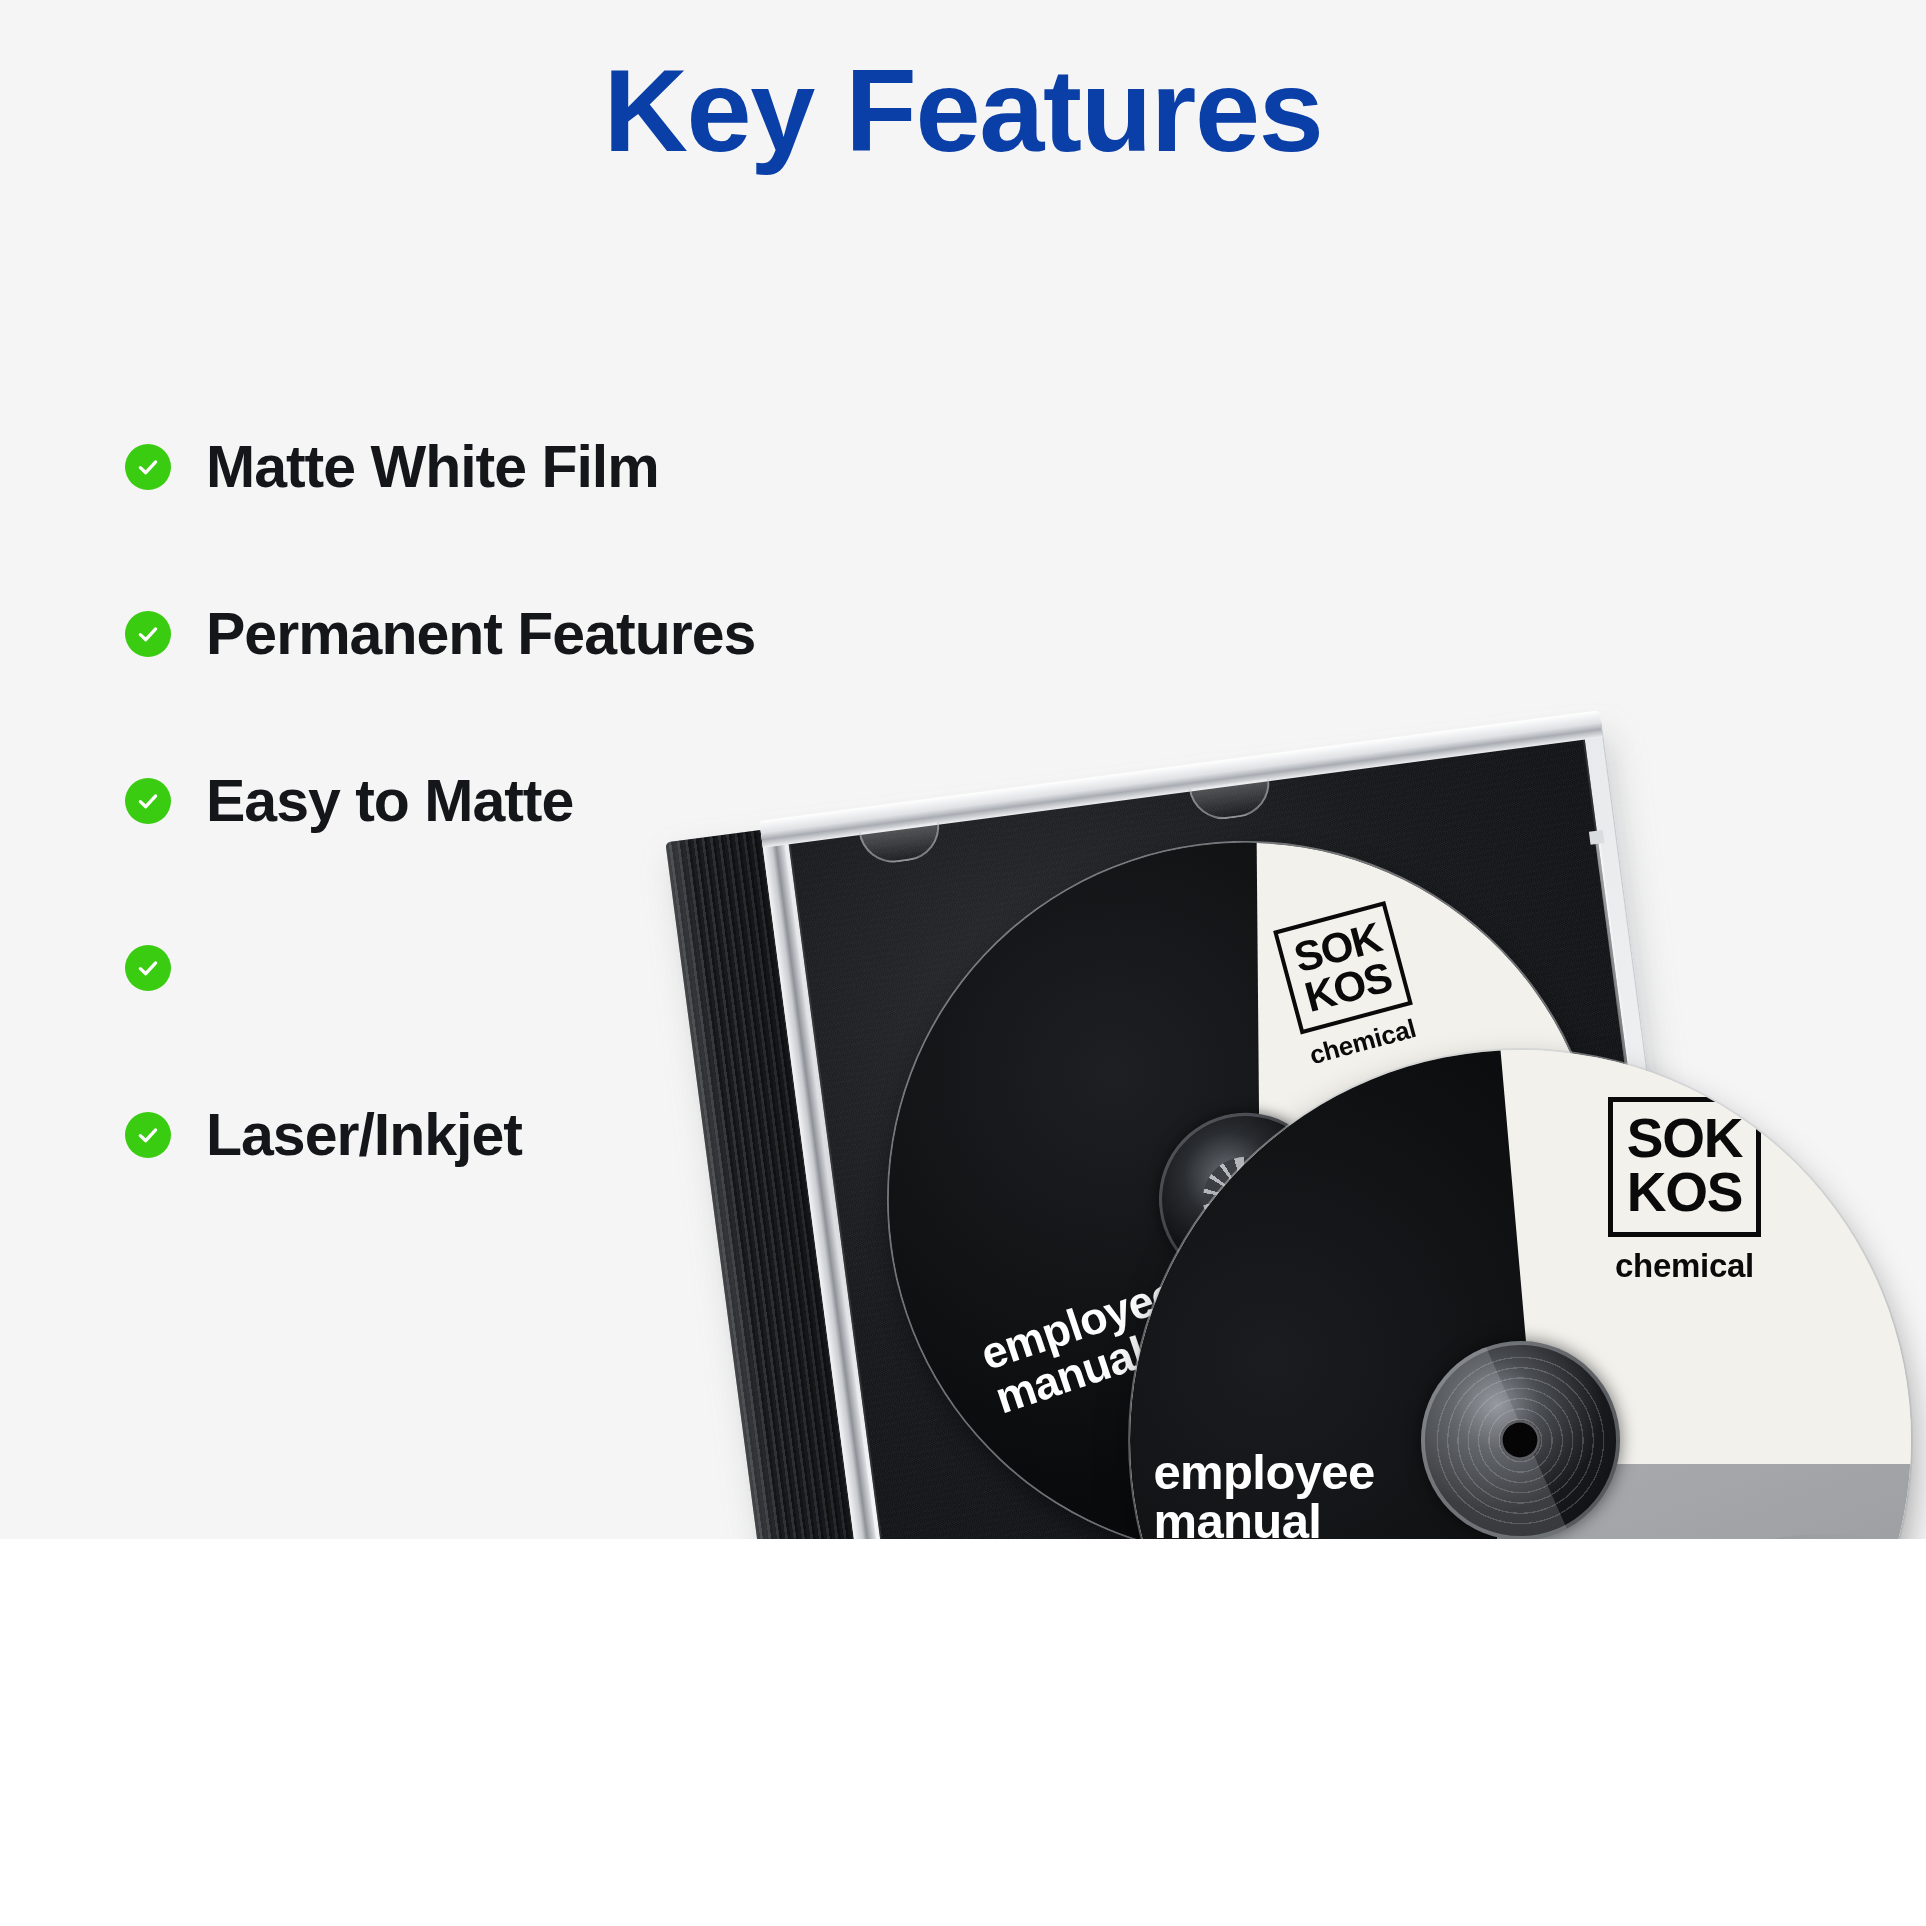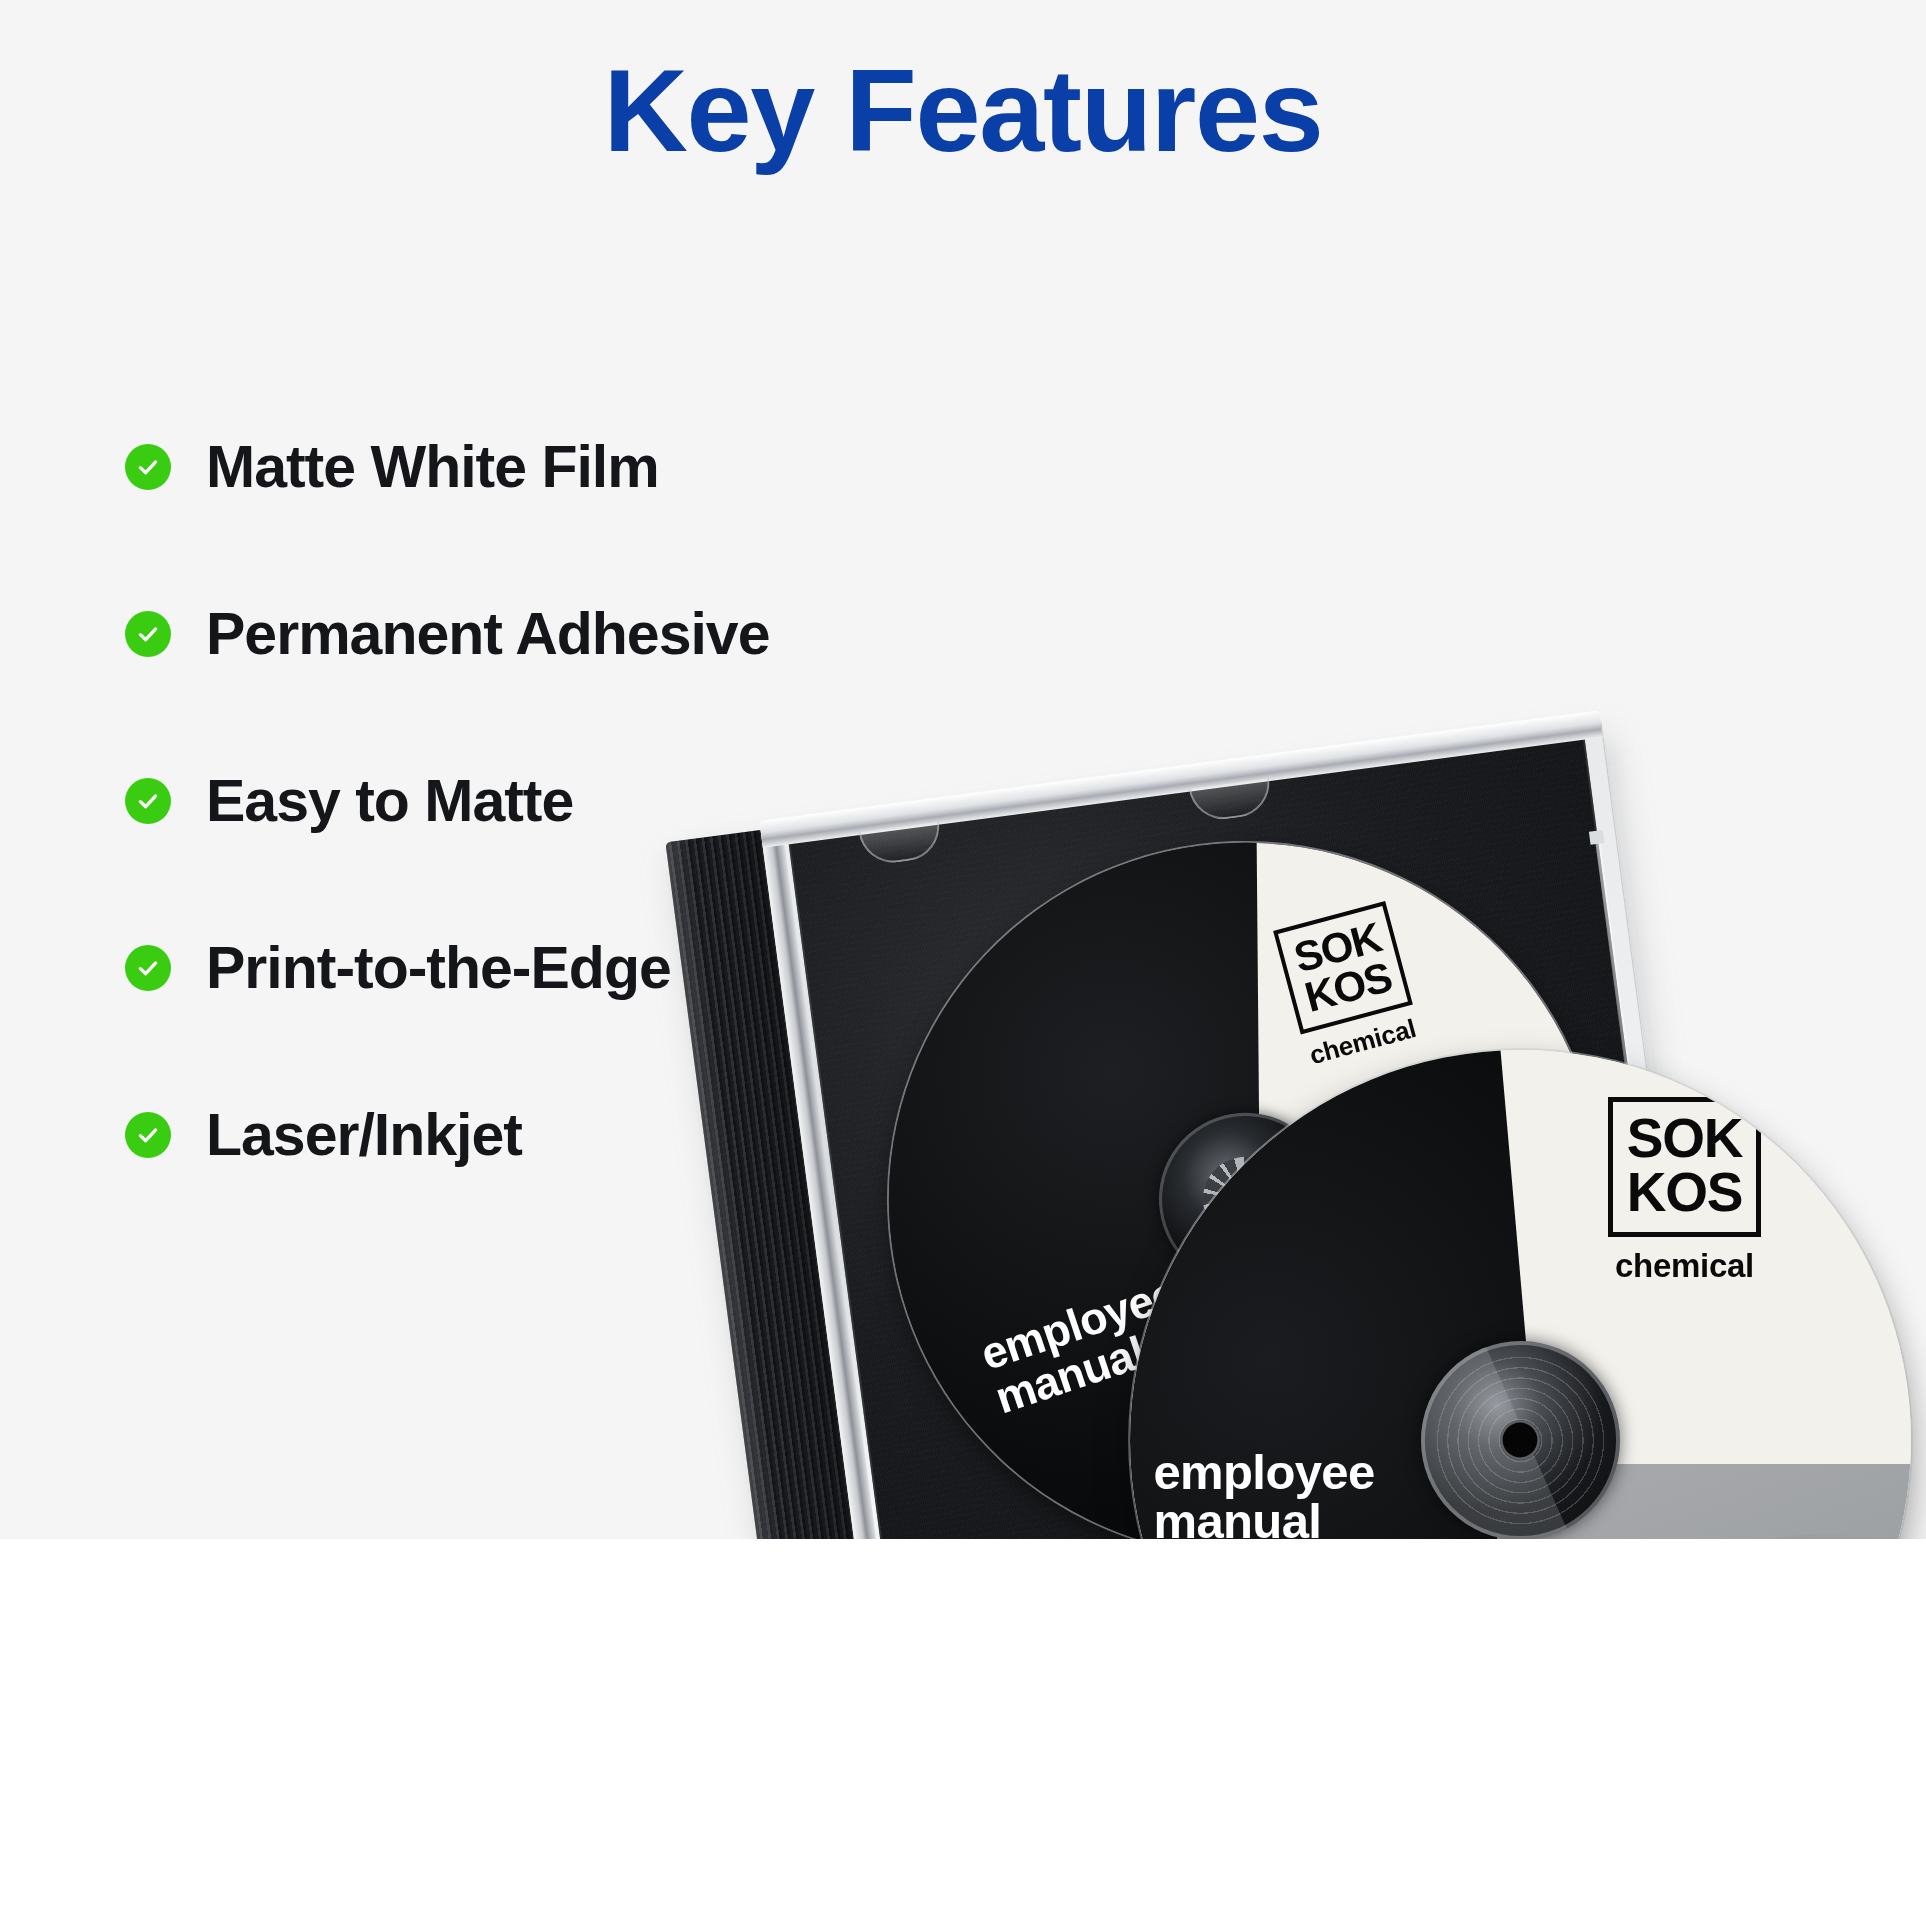--- a/index.html
+++ b/index.html
@@ -390,39 +390,38 @@
       </span>
       <span class="feature-label">Matte White Film</span>
     </div>
 
     <div class="feature-row">
       <span class="check-icon">
         <svg width="28" height="28" viewBox="0 0 44 44" aria-hidden="true">
           <path d="M10 23 L18.5 31 L34 14" fill="none" stroke="#ffffff" stroke-width="5.2" stroke-linecap="round" stroke-linejoin="round"></path>
         </svg>
       </span>
-      <span class="feature-label">Permanent Adhesive</span>
+      <span class="feature-label">Permanent Features</span>
     </div>
 
     <div class="feature-row">
       <span class="check-icon">
         <svg width="28" height="28" viewBox="0 0 44 44" aria-hidden="true">
           <path d="M10 23 L18.5 31 L34 14" fill="none" stroke="#ffffff" stroke-width="5.2" stroke-linecap="round" stroke-linejoin="round"></path>
         </svg>
       </span>
       <span class="feature-label">Easy to Matte</span>
     </div>
 
     <div class="feature-row">
       <span class="check-icon">
         <svg width="28" height="28" viewBox="0 0 44 44" aria-hidden="true">
           <path d="M10 23 L18.5 31 L34 14" fill="none" stroke="#ffffff" stroke-width="5.2" stroke-linecap="round" stroke-linejoin="round"></path>
         </svg>
       </span>
-      <span class="feature-label">Print-to-the-Edge</span>
     </div>
 
     <div class="feature-row">
       <span class="check-icon">
         <svg width="28" height="28" viewBox="0 0 44 44" aria-hidden="true">
           <path d="M10 23 L18.5 31 L34 14" fill="none" stroke="#ffffff" stroke-width="5.2" stroke-linecap="round" stroke-linejoin="round"></path>
         </svg>
       </span>
       <span class="feature-label">Laser/Inkjet</span>
     </div>

